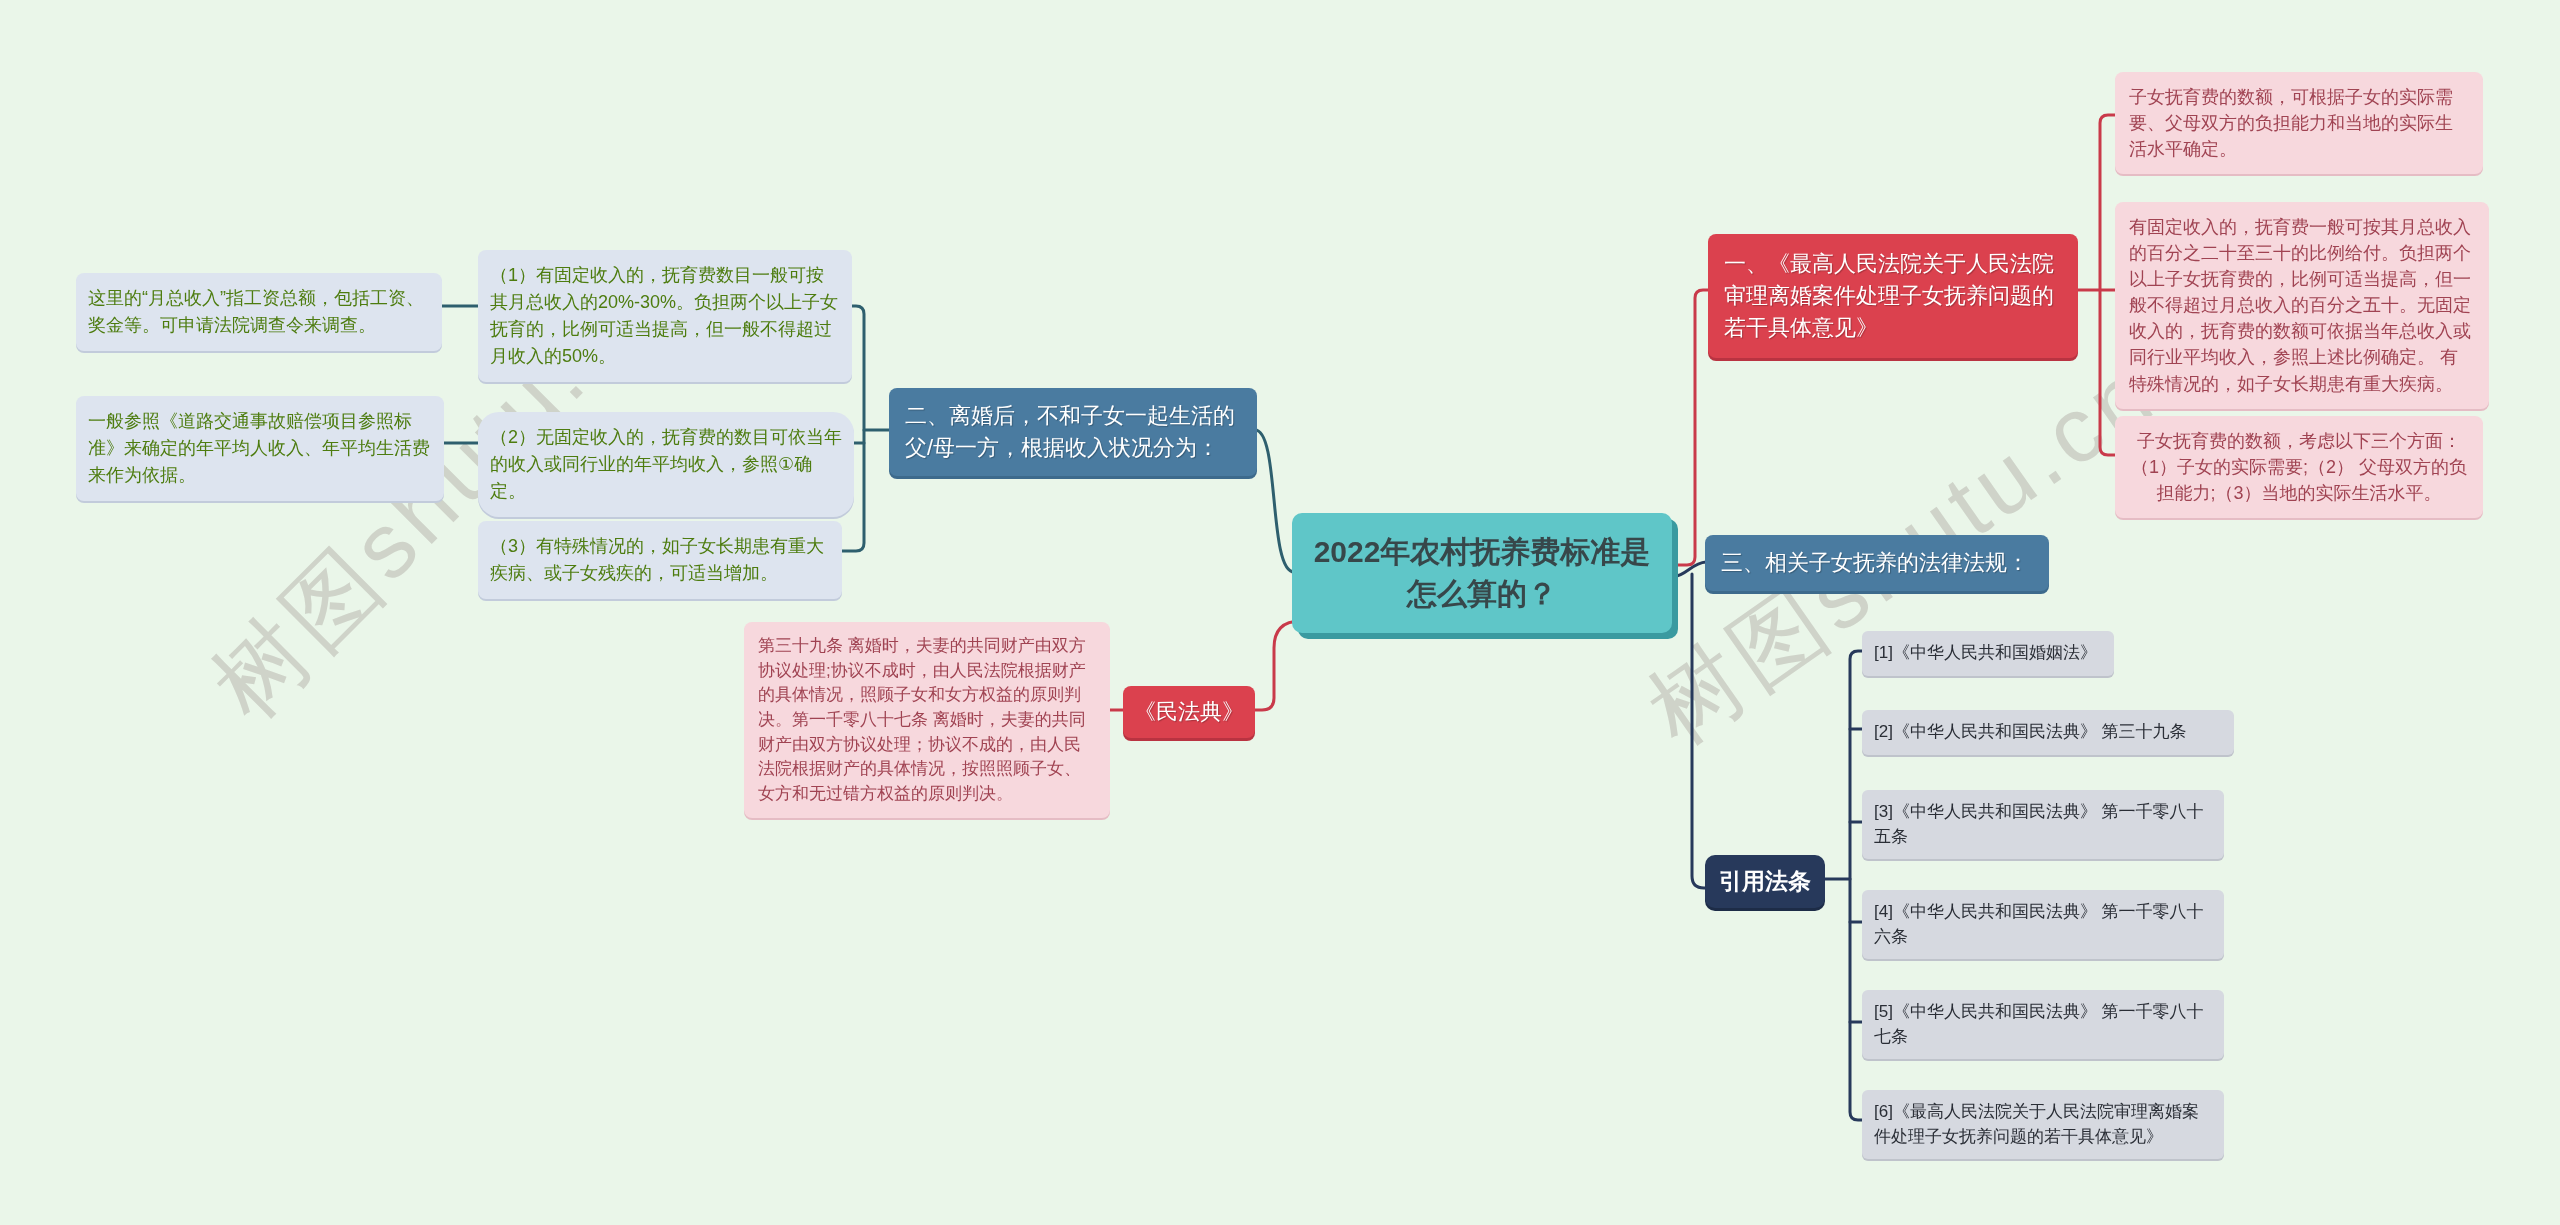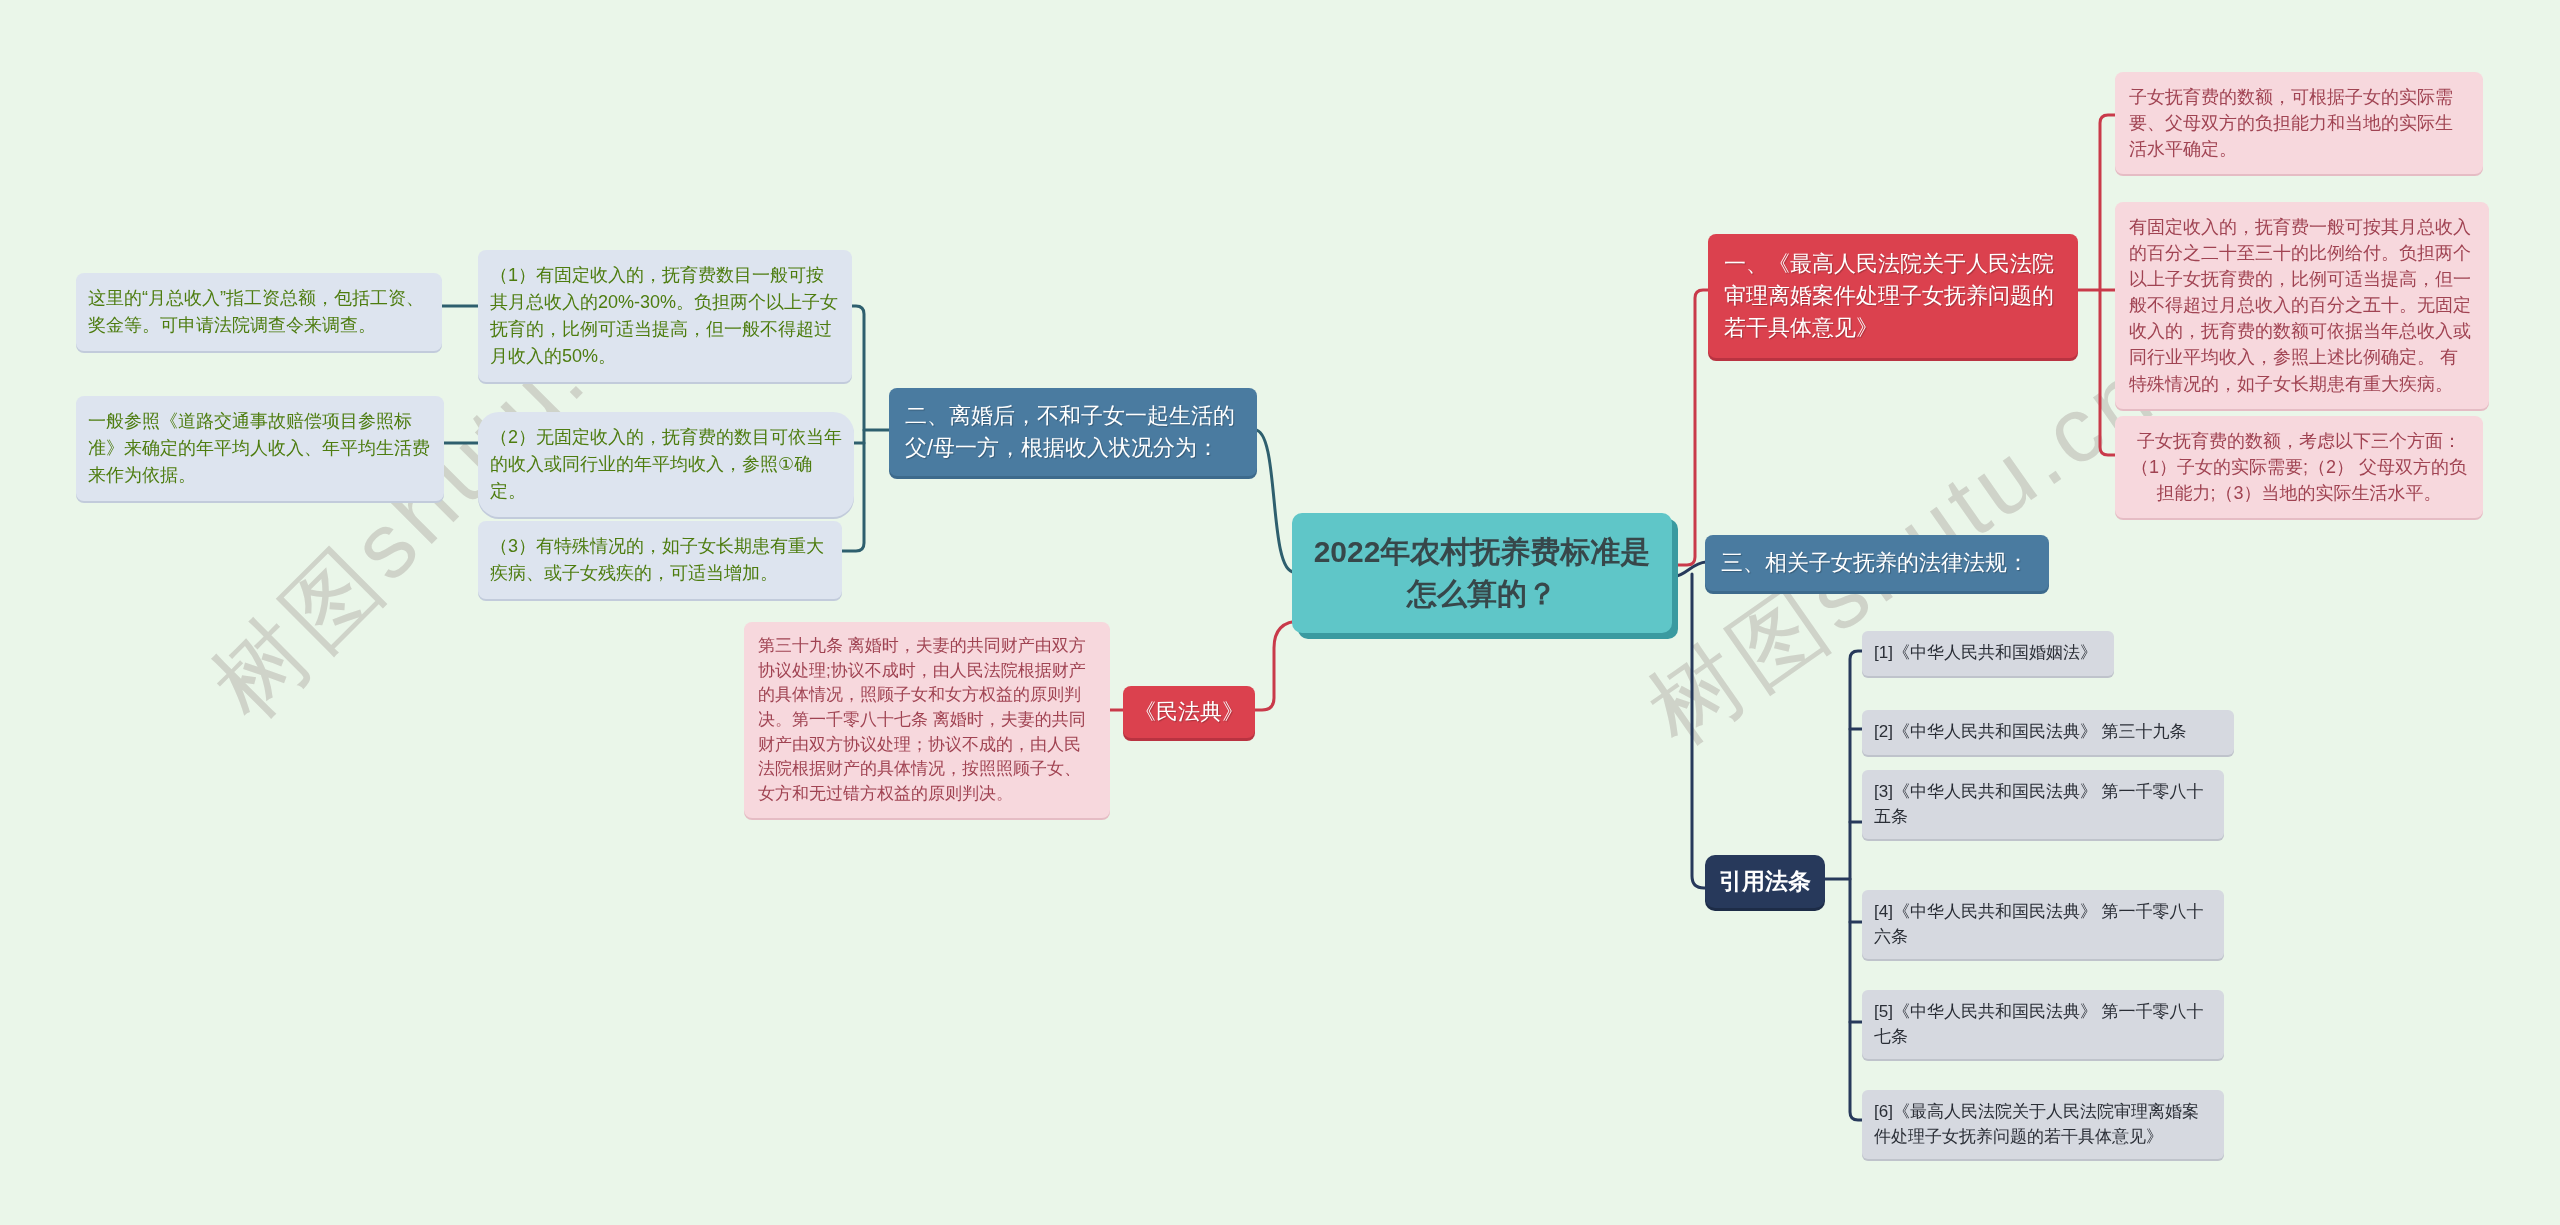--- a/index.html
+++ b/index.html
@@ -100,16 +100,16 @@
 <div class="node red-box" style="left:1708px;top:234px;width:370px;">一、《最高人民法院关于人民法院审理离婚案件处理子女抚养问题的若干具体意见》</div>
 <div class="node pink-box" style="left:2115px;top:72px;width:368px;">子女抚育费的数额，可根据子女的实际需要、父母双方的负担能力和当地的实际生活水平确定。</div>
 <div class="node pink-box" style="left:2115px;top:202px;width:374px;">有固定收入的，抚育费一般可按其月总收入的百分之二十至三十的比例给付。负担两个以上子女抚育费的，比例可适当提高，但一般不得超过月总收入的百分之五十。无固定收入的，抚育费的数额可依据当年总收入或同行业平均收入，参照上述比例确定。 有特殊情况的，如子女长期患有重大疾病。</div>
 <div class="node pink-box" style="left:2115px;top:416px;width:368px;text-align:center;">子女抚育费的数额，考虑以下三个方面：（1）子女的实际需要;（2） 父母双方的负担能力;（3）当地的实际生活水平。</div>
 
 <div class="node blue-box" style="left:1705px;top:535px;width:344px;">三、相关子女抚养的法律法规：</div>
 <div class="node navy-box" style="left:1705px;top:855px;width:120px;">引用法条</div>
 
 <div class="node law-box" style="left:1862px;top:631px;width:252px;">[1]《中华人民共和国婚姻法》</div>
 <div class="node law-box" style="left:1862px;top:710px;width:372px;">[2]《中华人民共和国民法典》 第三十九条</div>
-<div class="node law-box" style="left:1862px;top:770px;width:362px;">[3]《中华人民共和国民法典》 第一千零八十五条</div>
+<div class="node law-box" style="left:1862px;top:790px;width:362px;">[3]《中华人民共和国民法典》 第一千零八十五条</div>
 <div class="node law-box" style="left:1862px;top:890px;width:362px;">[4]《中华人民共和国民法典》 第一千零八十六条</div>
 <div class="node law-box" style="left:1862px;top:990px;width:362px;">[5]《中华人民共和国民法典》 第一千零八十七条</div>
 <div class="node law-box" style="left:1862px;top:1090px;width:362px;">[6]《最高人民法院关于人民法院审理离婚案件处理子女抚养问题的若干具体意见》</div>
 
 </body></html>

